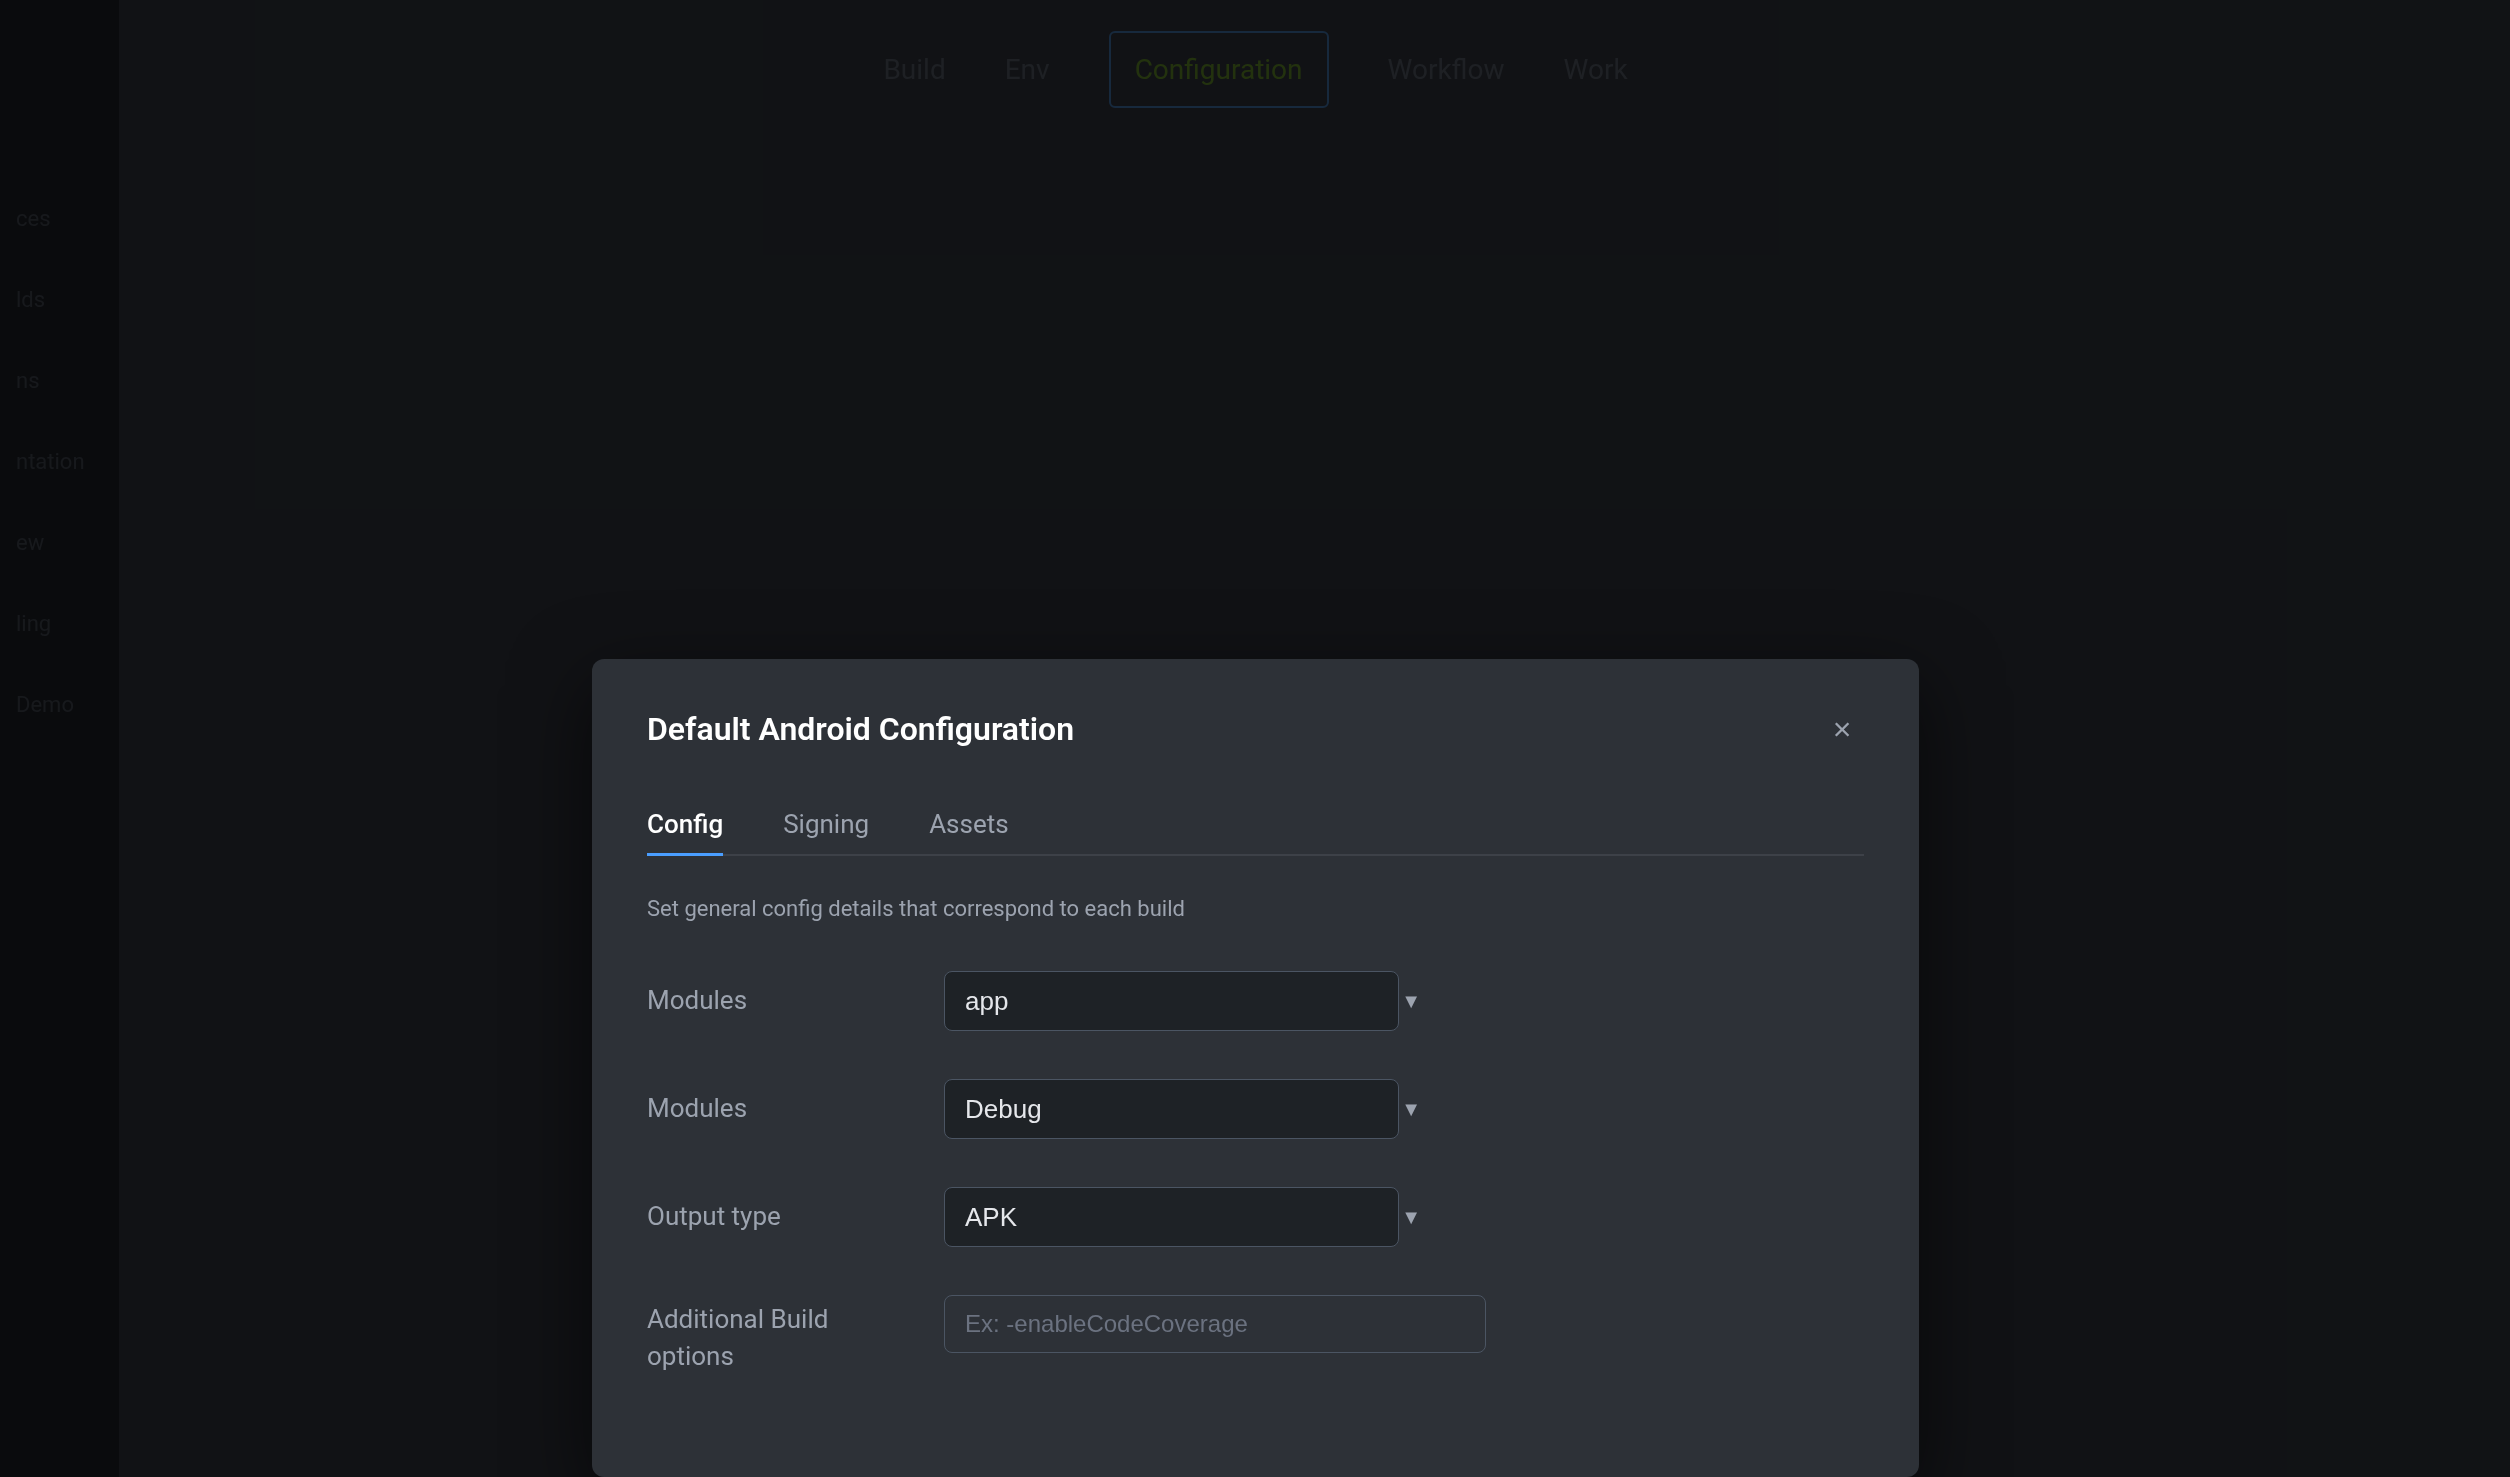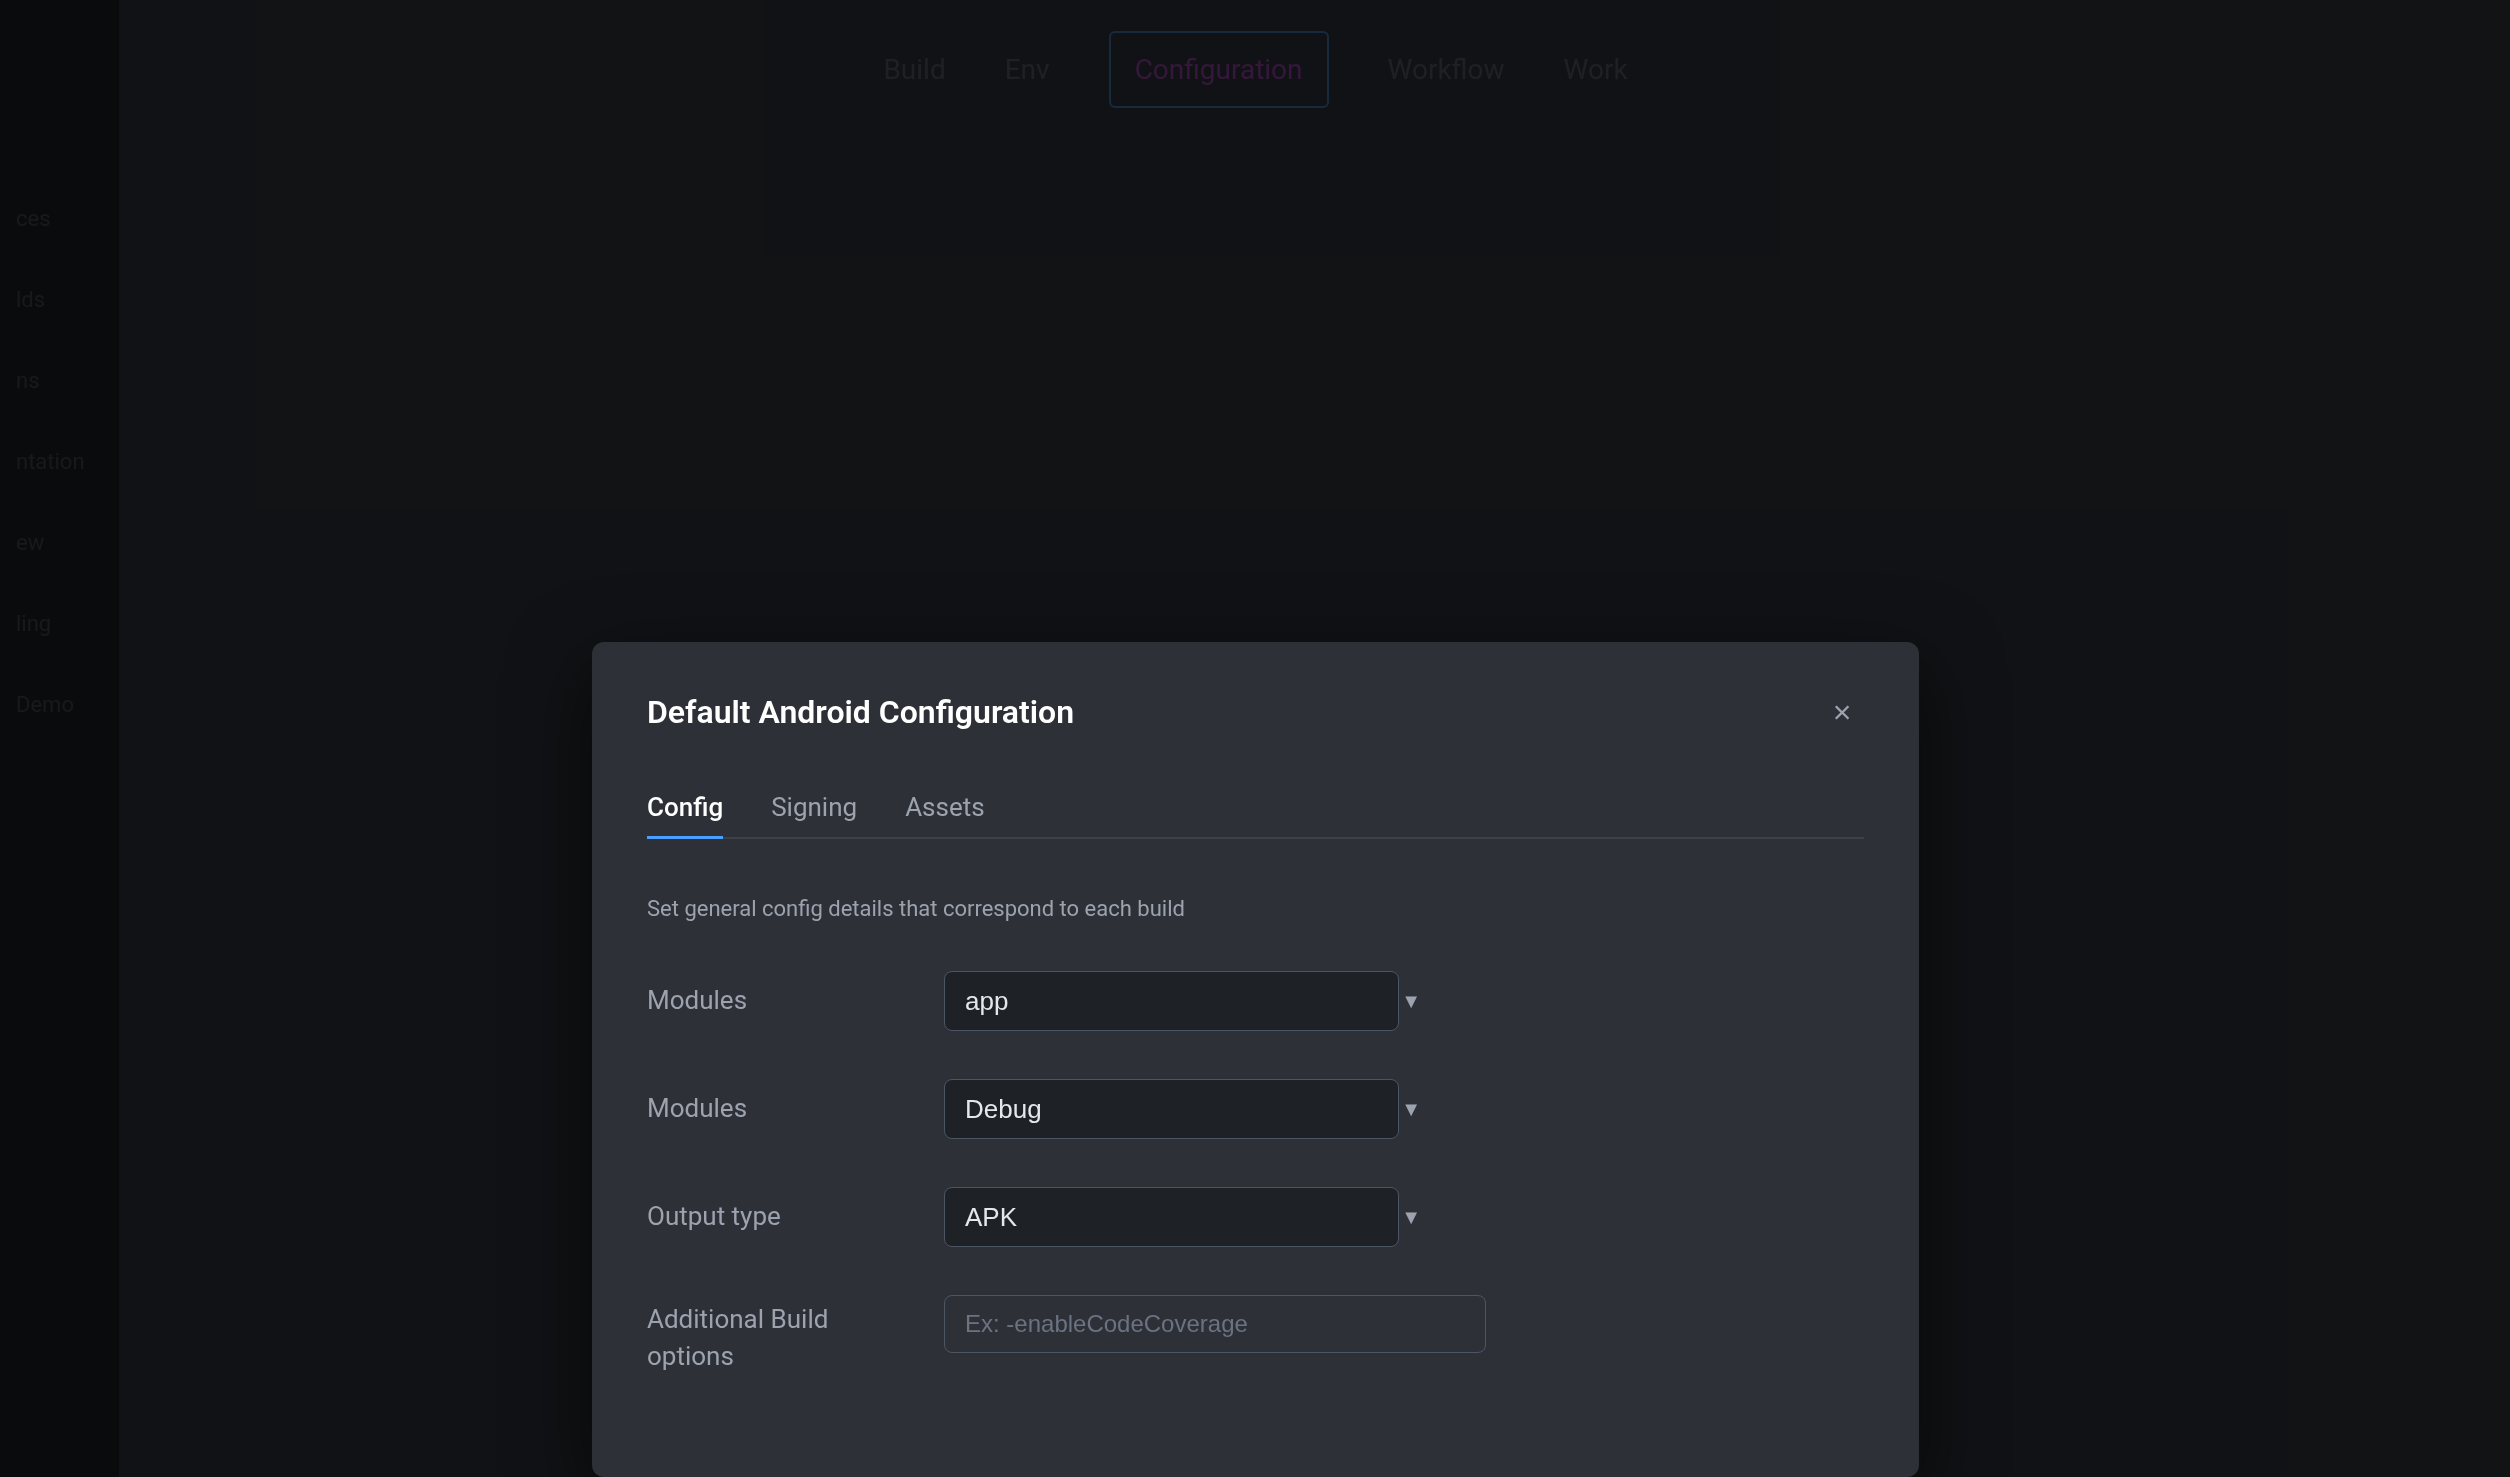--- a/index.html
+++ b/index.html
@@ -41,21 +41,21 @@
       z-index: 0;
     }
 
     .bg-nav-item {
       color: #6b7280;
       font-size: 28px;
       opacity: 0.5;
     }
 
     .bg-nav-item.active {
-      color: #d946ef;
+      color: #84cc16;
       border: 2px solid #4a9eff;
       padding: 20px 24px;
       border-radius: 6px;
     }
 
     .bg-sidebar {
       position: absolute;
       left: 0;
       top: 0;
       bottom: 0;
@@ -120,23 +120,23 @@
       display: flex;
       align-items: center;
       justify-content: center;
       border-radius: 6px;
       transition: color 0.15s;
     }
 
     
     .tabs {
       display: flex;
-      gap: 0;
+      gap: 12px;
       border-bottom: 2px solid #3d4148;
-      margin-bottom: 57px;
+      margin-bottom: 40px;
     }
 
     .tab {
       padding: 14px 0;
       margin-right: 48px;
       color: #9ca3af;
       font-size: 26px;
       cursor: pointer;
       border-bottom: 3px solid transparent;
       margin-bottom: -2px;

